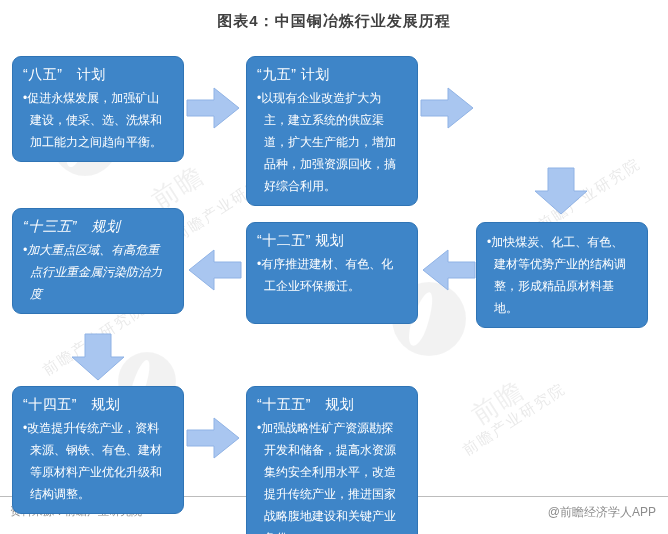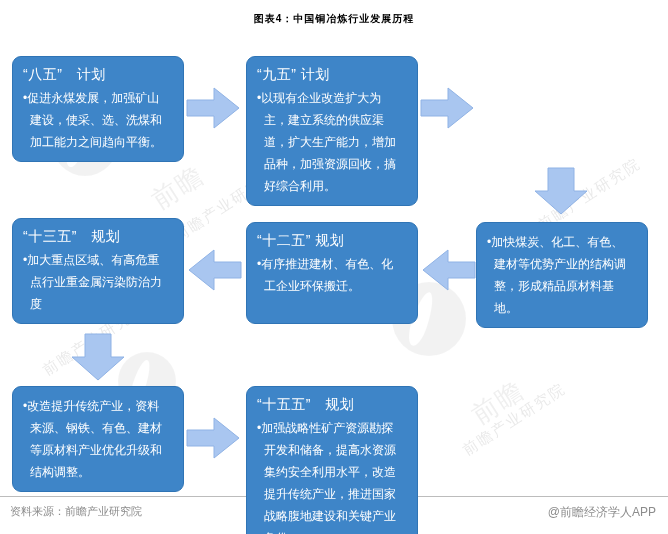--- a/index.html
+++ b/index.html
@@ -8,34 +8,34 @@
     --arrow-color:#A9C6F0;
     --arrow-edge:#8FB2E5;
     --text-on-box:#FFFFFF;
     --footer-gray:#8C8C8C;
   }
   html,body{margin:0;padding:0;background:#ffffff;}
   body{font-family:"Liberation Sans","DejaVu Sans",sans-serif;}
   .stage{position:relative;width:668px;height:534px;background:#ffffff;overflow:hidden;}
 
   .title{position:absolute;top:12px;left:0;width:668px;text-align:center;
-         font-size:10px;font-weight:bold;color:#000000;letter-spacing:1px;}
+         font-size:15px;font-weight:bold;color:#404040;letter-spacing:1px;}
 
   .box{position:absolute;width:172px;min-height:102px;box-sizing:border-box;
        background:var(--box-color);border:1px solid var(--box-edge);
        border-radius:9px;padding:8px 12px 8px 10px;color:var(--text-on-box);z-index:2;}
   .box-heading{font-size:14px;line-height:19px;margin:0 0 3px 0;letter-spacing:0.5px;}
   .box-body{font-size:12px;line-height:22px;padding-left:7px;text-indent:-7px;}
 
   .b1{left:12px;top:56px;}
   .b2{left:246px;top:56px;}
   .b3{left:476px;top:56px;}
   .b4{left:476px;top:222px;}
   .b5{left:246px;top:222px;}
-  .b6{left:12px;top:218px;}
+  .b6{left:12px;top:208px;font-style:italic;}
   .b7{left:12px;top:386px;min-height:104px;}
   .b8{left:246px;top:386px;min-height:104px;}
 
   .arrow{position:absolute;z-index:1;}
   .arrow svg{display:block;}
   .arrow path{fill:var(--arrow-color);stroke:var(--arrow-edge);stroke-width:1;}
   .ar1{left:186px;top:85px;}
   .ar2{left:420px;top:85px;}
   .ad1{left:533px;top:167px;}
   .al1{left:422px;top:247px;}
@@ -86,20 +86,21 @@
   <div class="box b5">
     <div class="box-heading">“十二五” 规划</div>
     <div class="box-body"><span>•</span><span>有序推进建材、有色、化工企业环保搬迁。</span></div>
   </div>
   <div class="box b6">
     <div class="box-heading">“十三五”　规划</div>
     <div class="box-body"><span>•</span><span>加大重点区域、有高危重点行业重金属污染防治力度</span></div>
   </div>
 
   <div class="box b7">
+    <div class="box-heading">“十四五”　规划</div>
     <div class="box-body"><span>•</span><span>改造提升传统产业，资料来源、钢铁、有色、建材等原材料产业优化升级和结构调整。</span></div>
   </div>
   <div class="box b8">
     <div class="box-heading">“十五五”　规划</div>
     <div class="box-body"><span>•</span><span>加强战略性矿产资源勘探开发和储备，提高水资源集约安全利用水平，改造提升传统产业，推进国家战略腹地建设和关键产业备份。</span></div>
   </div>
 
   <div class="arrow ar1">
     <svg width="54" height="46" viewBox="0 0 54 46">
         <path d="M1 15 H28 V3 L53 23 L28 43 V31 H1 Z"></path>

